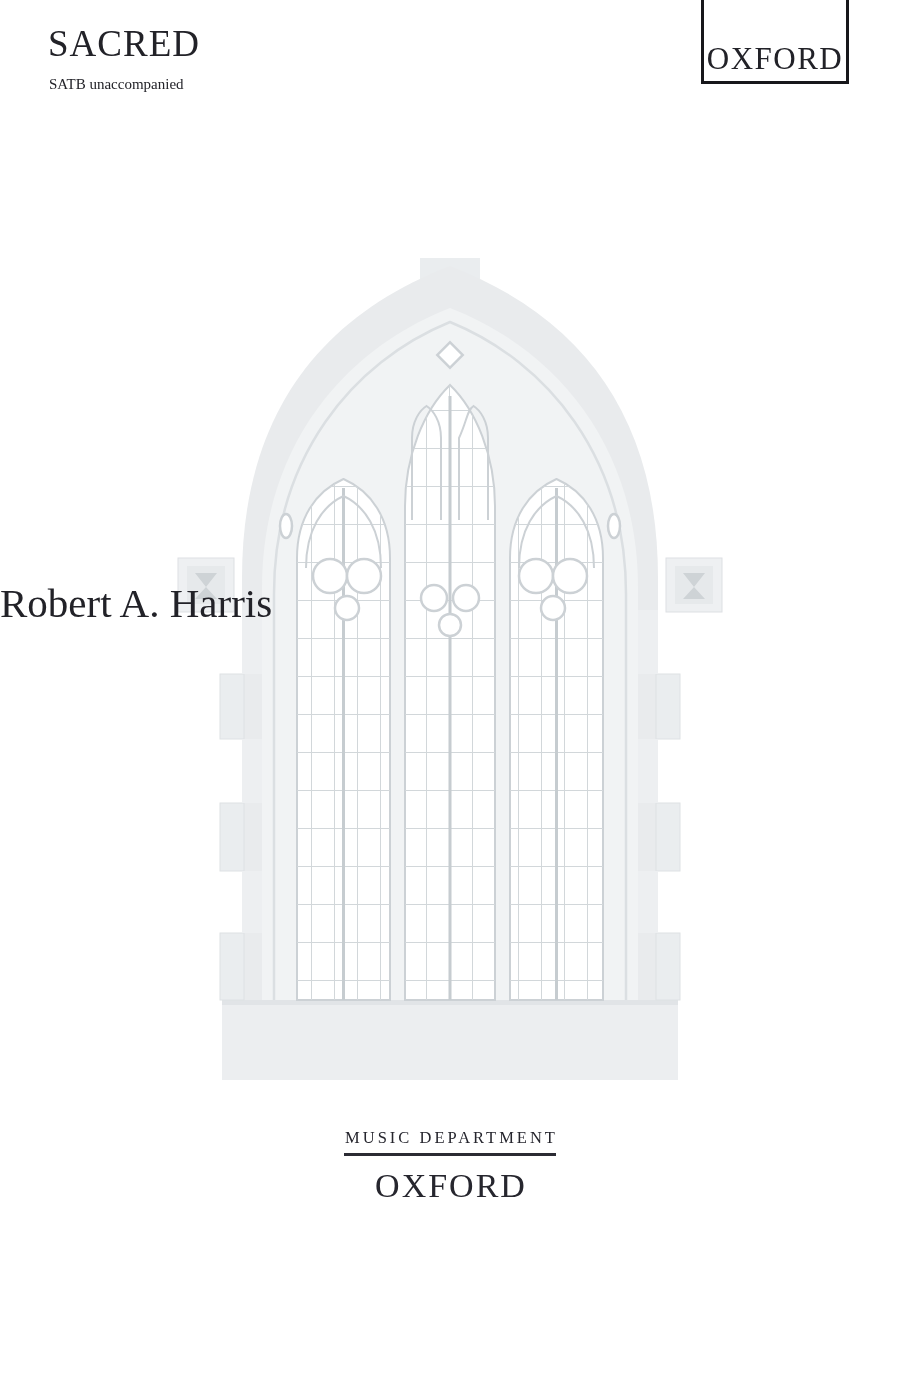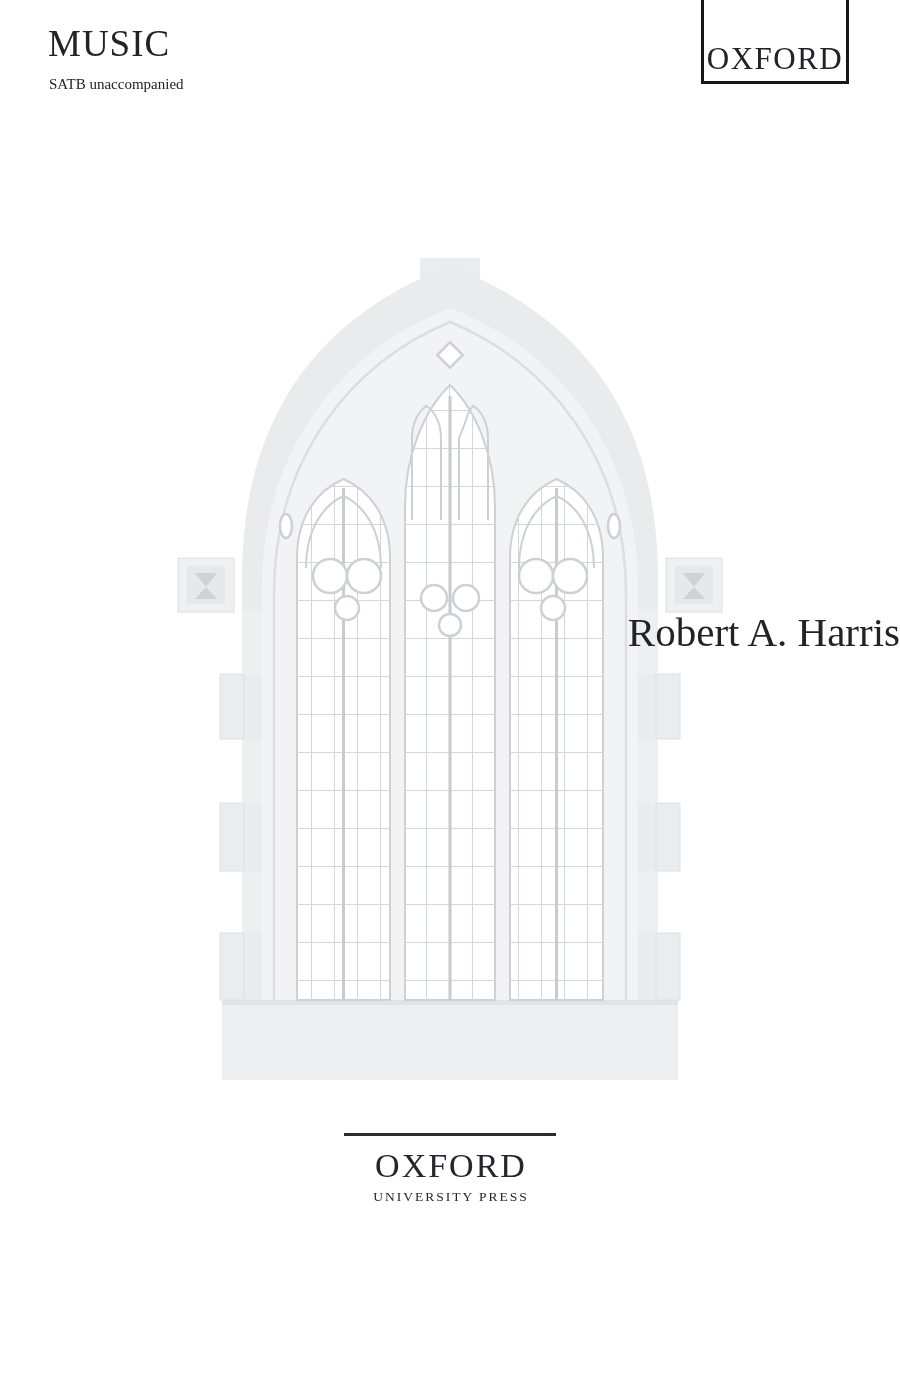--- a/index.html
+++ b/index.html
@@ -36,22 +36,22 @@
     position:absolute;left:150px;top:258px;
     width:600px;height:825px;
   }
   
   .work-title{
     position:absolute;left:0;top:497px;width:100%;
     margin:0;text-align:center;
     font-size:55px;font-weight:normal;line-height:1.1;
   }
   .composer{
-    position:absolute;left:0;top:610px;width:100%;
-    margin:0;text-align:right;
+    position:absolute;left:0;top:581px;width:100%;
+    margin:0;text-align:left;
     font-size:41px;font-weight:normal;line-height:1.1;
   }
   
   .imprint{
     position:absolute;left:0;top:1128px;width:100%;
     text-align:center;color:#26262e;
   }
   .imprint .dept{
     font-size:16.5px;letter-spacing:3px;padding-left:3px;
   }
@@ -141,27 +141,27 @@
       <circle cx="403" cy="350" r="12"></circle>
       <circle cx="284" cy="340" r="13"></circle>
       <circle cx="316" cy="340" r="13"></circle>
       <circle cx="300" cy="367" r="11"></circle>
       <rect x="291" y="88" width="18" height="18" transform="rotate(45 300 97)"></rect>
       <ellipse cx="136" cy="268" rx="6" ry="12"></ellipse>
       <ellipse cx="464" cy="268" rx="6" ry="12"></ellipse>
     </g>
   </svg>
 
-  <div class="category">MUSIC</div>
+  <div class="category">SACRED</div>
   <div class="scoring">SATB unaccompanied</div>
   <div class="brand-box">
     <span>OXFORD</span>
   </div>
 
   <h2 class="composer">Robert A. Harris</h2>
 
   <div class="imprint">
+    <div class="dept">MUSIC DEPARTMENT</div>
     <div class="rule"></div>
     <div class="pub">OXFORD</div>
-    <div class="pub-sub">UNIVERSITY PRESS</div>
   </div>
 
 </div>
 
 </body></html>

